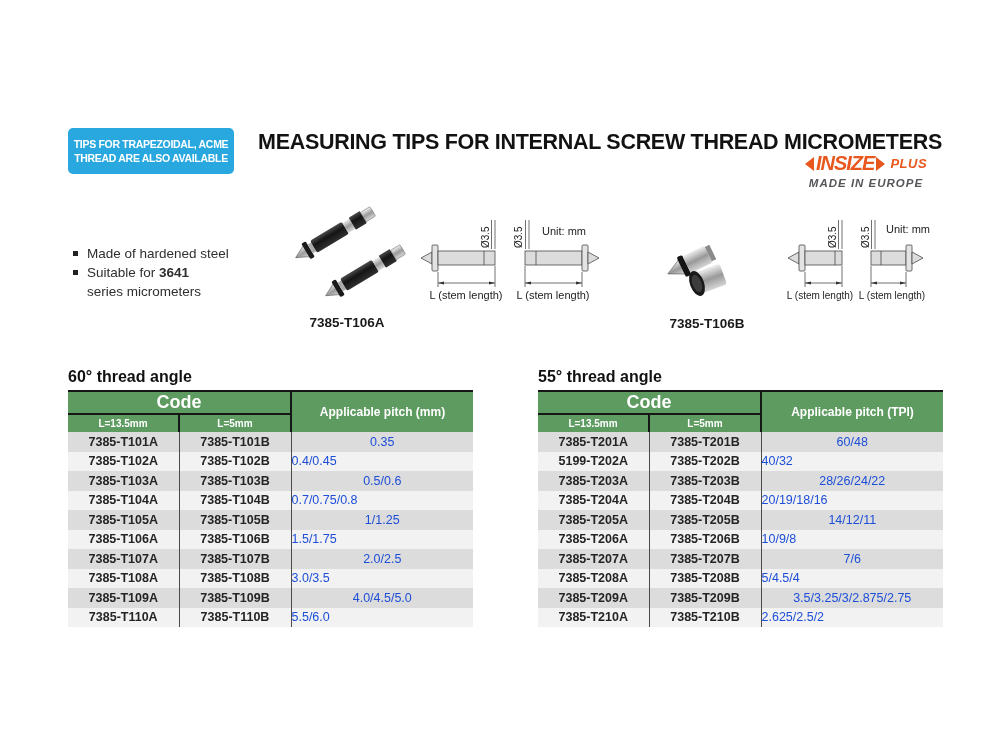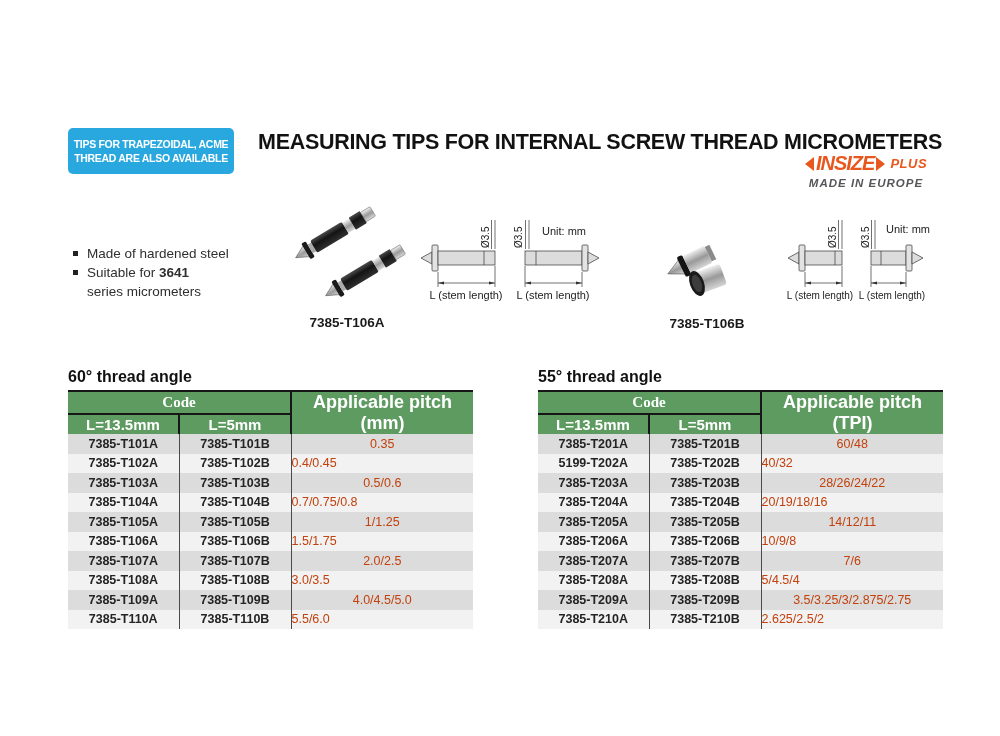--- a/index.html
+++ b/index.html
@@ -58,28 +58,28 @@
   .diag .ah{fill:#333;}
 
   
   .tablebox{position:absolute;top:368px;width:405px;}
   .tablebox.left{left:68px;}
   .tablebox.right{left:538px;}
   .ttitle{font-size:16px;font-weight:bold;color:#111;margin-bottom:4px;}
   table.pitch{border-collapse:collapse;table-layout:fixed;width:405px;font-size:12.5px;border-top:2px solid #161616;}
   table.pitch col.c1{width:111px;} table.pitch col.c2{width:112px;} table.pitch col.c3{width:182px;}
   table.pitch th{background:var(--header-green);color:#fff;font-weight:bold;text-align:center;}
-  th.th-code{height:21px;font-size:15px;border-bottom:2px solid #161616;border-right:2px solid #161616;font-family:Liberation Serif, serif;}
-  th.th-pitch{font-size:18px;}
-  th.th-sub{height:18px;font-size:15px;}
+  th.th-code{height:21px;font-size:18px;border-bottom:2px solid #161616;border-right:2px solid #161616;}
+  th.th-pitch{font-size:12px;}
+  th.th-sub{height:18px;font-size:10px;}
   th.th-sub1{border-right:2px solid #161616;}
   th.th-sub2{border-right:2px solid #161616;}
   table.pitch td{height:19.5px;padding:0;}
   td.c1,td.c2{font-weight:bold;text-align:center;color:#242424;border-right:1.5px solid #4a4a4a;}
-  td.c3{padding-left:10px;color:#c2410c;}
+  td.c3{padding-left:10px;color:#1d4ed8;}
   tr.row-odd td{background:var(--row-gray);text-align:center;}
   tr.row-even td{background:var(--row-light);}
 </style>
 </head>
 <body>
 
 <div class="page">
 
   <div class="badge">
     <span>TIPS FOR TRAPEZOIDAL, ACME</span>

